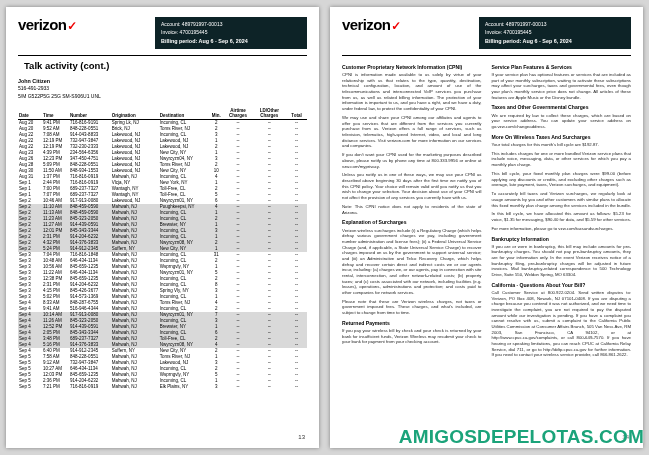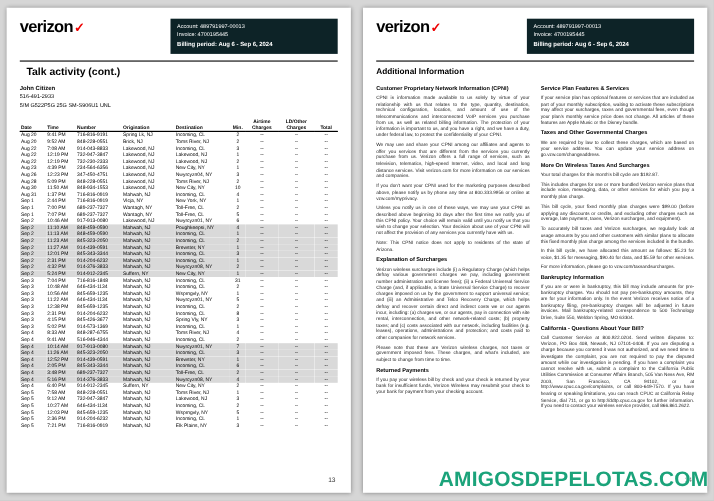--- a/index.html
+++ b/index.html
@@ -590,21 +590,20 @@
       <div class="logo">
         <span>verizon</span><span class="check">✓</span>
       </div>
       <div class="acct-box">
         <div>Account: 489791997-00013</div>
         <div>Invoice: 4700195445</div>
         <div class="bold">Billing period: Aug 6 - Sep 6, 2024</div>
       </div>
     </div>
     <div class="rule"></div>
-    <div class="addl-title">Additional Information</div>
     <div class="cols">
       <div class="col">
           <div>
             <h4>Customer Proprietary Network Information (CPNI)</h4>
             <p>CPNI is information made available to us solely by virtue of your relationship with us that relates to the type, quantity, destination, technical configuration, location, and amount of use of the telecommunications and interconnected VoIP services you purchase from us, as well as related billing information. The protection of your information is important to us, and you have a right, and we have a duty, under federal law, to protect the confidentiality of your CPNI.</p>
             <p>We may use and share your CPNI among our affiliates and agents to offer you services that are different from the services you currently purchase from us. Verizon offers a full range of services, such as television, telematics, high-speed Internet, video, and local and long distance services. Visit verizon.com for more information on our services and companies.</p>
             <p>If you don't want your CPNI used for the marketing purposes described above, please notify us by phone any time at 800.333.9956 or online at vzw.com/myprivacy.</p>
             <p>Unless you notify us in one of these ways, we may use your CPNI as described above beginning 30 days after the first time we notify you of this CPNI policy. Your choice will remain valid until you notify us that you wish to change your selection. Your decision about use of your CPNI will not affect the provision of any services you currently have with us.</p>
             <p>Note: This CPNI notice does not apply to residents of the state of Arizona.</p>
           </div>

